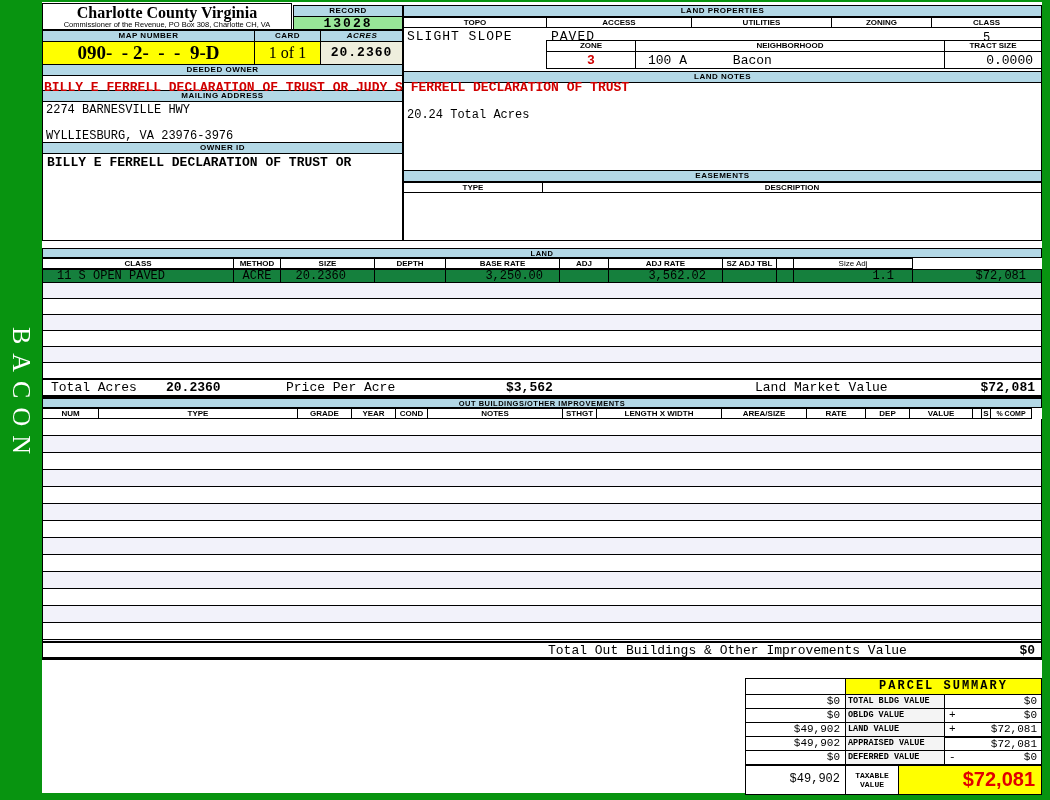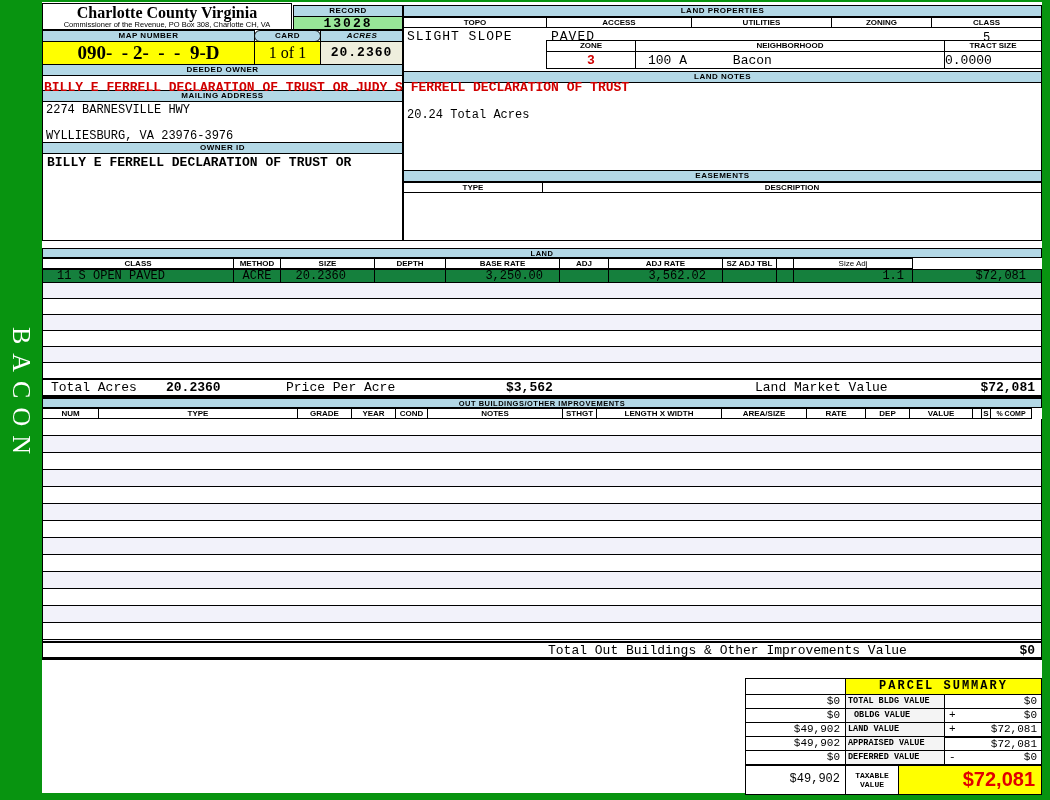--- a/index.html
+++ b/index.html
@@ -41,21 +41,21 @@
     <div class="abs" style="left:0;top:1px;width:250px;height:27px;border:1px solid #000;text-align:center;">
       <div class="serif" style="font-size:16px;font-weight:bold;line-height:16px;margin-top:1px;">Charlotte County Virginia</div>
       <div style="font-size:7.5px;line-height:8px;">Commissioner of the Revenue, PO Box 308, Charlotte CH, VA</div>
     </div>
 
     <div class="abs band" style="left:251px;top:3px;width:110px;height:12px;">RECORD</div>
     <div class="abs mono" style="left:251px;top:14px;width:110px;height:15px;background:#98e698;border:1px solid #000;
          font-weight:bold;font-size:13px;line-height:13px;text-align:center;letter-spacing:2px;">13028</div>
 
     <div class="abs band" style="left:0;top:28px;width:213px;height:12px;">MAP NUMBER</div>
-    <div class="abs band" style="left:212px;top:28px;width:67px;height:12px;border-radius:6px;">CARD</div>
+    <div class="abs band" style="left:212px;top:28px;width:67px;height:12px;">CARD</div>
     <div class="abs band" style="left:278px;top:28px;width:84px;height:12px;font-style:italic;">ACRES</div>
 
     <div class="abs serif" style="left:0;top:39px;width:213px;height:24px;background:#ffff00;border:1px solid #000;
          font-size:19px;font-weight:bold;text-align:center;line-height:22px;white-space:pre;">090-  - 2-  -  -  9-D</div>
     <div class="abs serif" style="left:212px;top:39px;width:67px;height:24px;background:#ffff00;border:1px solid #000;
          font-size:16px;text-align:center;line-height:22px;">1 of 1</div>
     <div class="abs mono" style="left:278px;top:39px;width:83px;height:24px;background:#eeeedd;border:1px solid #000;
          font-size:13px;font-weight:bold;text-align:center;line-height:22px;letter-spacing:1px;">20.2360</div>
 
     <div class="abs band" style="left:0;top:62px;width:361px;height:12px;">DEEDED OWNER</div>
@@ -86,21 +86,21 @@
     <div class="abs hc" style="left:504px;top:38px;width:90px;height:12px;">ZONE</div>
     <div class="abs hc" style="left:593px;top:38px;width:310px;height:12px;">NEIGHBORHOOD</div>
     <div class="abs hc" style="left:902px;top:38px;width:98px;height:12px;">TRACT SIZE</div>
     <div class="abs mono" style="left:504px;top:49px;width:90px;height:18px;border:1px solid #000;
          font-size:13px;font-weight:bold;color:#d00000;text-align:center;line-height:17px;">3</div>
     <div class="abs mono" style="left:593px;top:49px;width:310px;height:18px;border:1px solid #000;font-size:13px;line-height:17px;">
       <span style="padding-left:12px;">100 A</span>
       <span style="padding-left:38px;">Bacon</span>
     </div>
     <div class="abs mono" style="left:902px;top:49px;width:98px;height:18px;border:1px solid #000;
-         font-size:13px;line-height:17px;padding-right:8px;">0.0000</div>
+         font-size:13px;text-align:right;line-height:17px;padding-right:8px;">0.0000</div>
 
     <div class="abs band" style="left:361px;top:69px;width:639px;height:12px;">LAND NOTES</div>
     <div class="abs mono" style="left:365px;top:106px;font-size:12px;">20.24 Total Acres</div>
 
     <div class="abs band" style="left:361px;top:168px;width:639px;height:12px;">EASEMENTS</div>
     <div class="abs flexrow" style="left:361px;top:180px;width:639px;height:11px;">
       <span class="hc" style="width:140px;">TYPE</span>
       <span class="hc" style="width:500px;">DESCRIPTION</span>
     </div>
 
@@ -121,21 +121,21 @@
     <div class="abs drow" style="left:0;top:267px;width:1000px;height:14px;">
       <span class="dc" style="width:191px;padding-left:14px;line-height:13px;">11 S OPEN PAVED</span>
       <span class="dc" style="width:47px;text-align:center;line-height:13px;">ACRE</span>
       <span class="dc" style="width:94px;text-align:right;padding-right:28px;line-height:13px;">20.2360</span>
       <span class="dc" style="width:71px;"></span>
       <span class="dc" style="width:114px;text-align:right;padding-right:16px;line-height:13px;">3,250.00</span>
       <span class="dc" style="width:49px;"></span>
       <span class="dc" style="width:114px;text-align:right;padding-right:16px;line-height:13px;">3,562.02</span>
       <span class="dc" style="width:54px;"></span>
       <span class="dc" style="width:17px;"></span>
-      <span class="dc" style="width:119px;text-align:right;padding-right:8px;line-height:13px;">1.1</span>
+      <span class="dc" style="width:119px;text-align:right;padding-right:18px;line-height:13px;">1.1</span>
       <span class="dc" style="width:118px;text-align:right;padding-right:5px;line-height:13px;">$72,081</span>
     </div>
     <div class="abs stripes-land" style="left:0;top:281px;width:1000px;height:95px;"></div>
 
     <div class="abs mono" style="left:0;top:376px;width:1000px;height:20px;border-top:2px solid #000;border-bottom:3px solid #000;
          background:#fff;font-size:13px;line-height:16px;border-left:1px solid #000;border-right:1px solid #000;">
       <span class="abs" style="left:8px;">Total Acres</span>
       <span class="abs" style="left:123px;font-weight:bold;">20.2360</span>
       <span class="abs" style="left:243px;">Price Per Acre</span>
       <span class="abs" style="left:463px;font-weight:bold;">$3,562</span>
@@ -176,21 +176,21 @@
            font-weight:bold;font-size:12px;text-align:center;line-height:15px;letter-spacing:2px;">PARCEL SUMMARY</div>
 
       <div class="pc mono" style="left:0;top:16px;width:101px;height:15px;font-size:11px;text-align:right;padding-right:5px;line-height:13px;">$0</div>
       <div class="pc mono" style="left:100px;top:16px;width:100px;height:15px;background:#f4f4f4;font-size:8.5px;font-weight:bold;line-height:13px;padding-left:2px;">TOTAL BLDG VALUE</div>
       <div class="pc mono" style="left:199px;top:16px;width:98px;height:15px;font-size:11px;line-height:13px;display:flex;justify-content:space-between;padding:0 4px;">
         <span></span>
         <span>$0</span>
       </div>
 
       <div class="pc mono" style="left:0;top:30px;width:101px;height:15px;font-size:11px;text-align:right;padding-right:5px;line-height:13px;">$0</div>
-      <div class="pc mono" style="left:100px;top:30px;width:100px;height:15px;background:#f4f4f4;font-size:8.5px;font-weight:bold;line-height:13px;padding-left:8px;">OBLDG VALUE</div>
+      <div class="pc mono" style="left:100px;top:30px;width:100px;height:15px;background:#f4f4f4;font-size:8.5px;font-weight:bold;line-height:13px;padding-left:2px;">OBLDG VALUE</div>
       <div class="pc mono" style="left:199px;top:30px;width:98px;height:15px;font-size:11px;line-height:13px;display:flex;justify-content:space-between;padding:0 4px;">
         <span>+</span>
         <span>$0</span>
       </div>
 
       <div class="pc mono" style="left:0;top:44px;width:101px;height:15px;font-size:11px;text-align:right;padding-right:5px;line-height:13px;">$49,902</div>
       <div class="pc mono" style="left:100px;top:44px;width:100px;height:15px;background:#f4f4f4;font-size:8.5px;font-weight:bold;line-height:13px;padding-left:2px;">LAND VALUE</div>
       <div class="pc mono" style="left:199px;top:44px;width:98px;height:15px;font-size:11px;line-height:13px;display:flex;justify-content:space-between;padding:0 4px;">
         <span>+</span>
         <span>$72,081</span>

